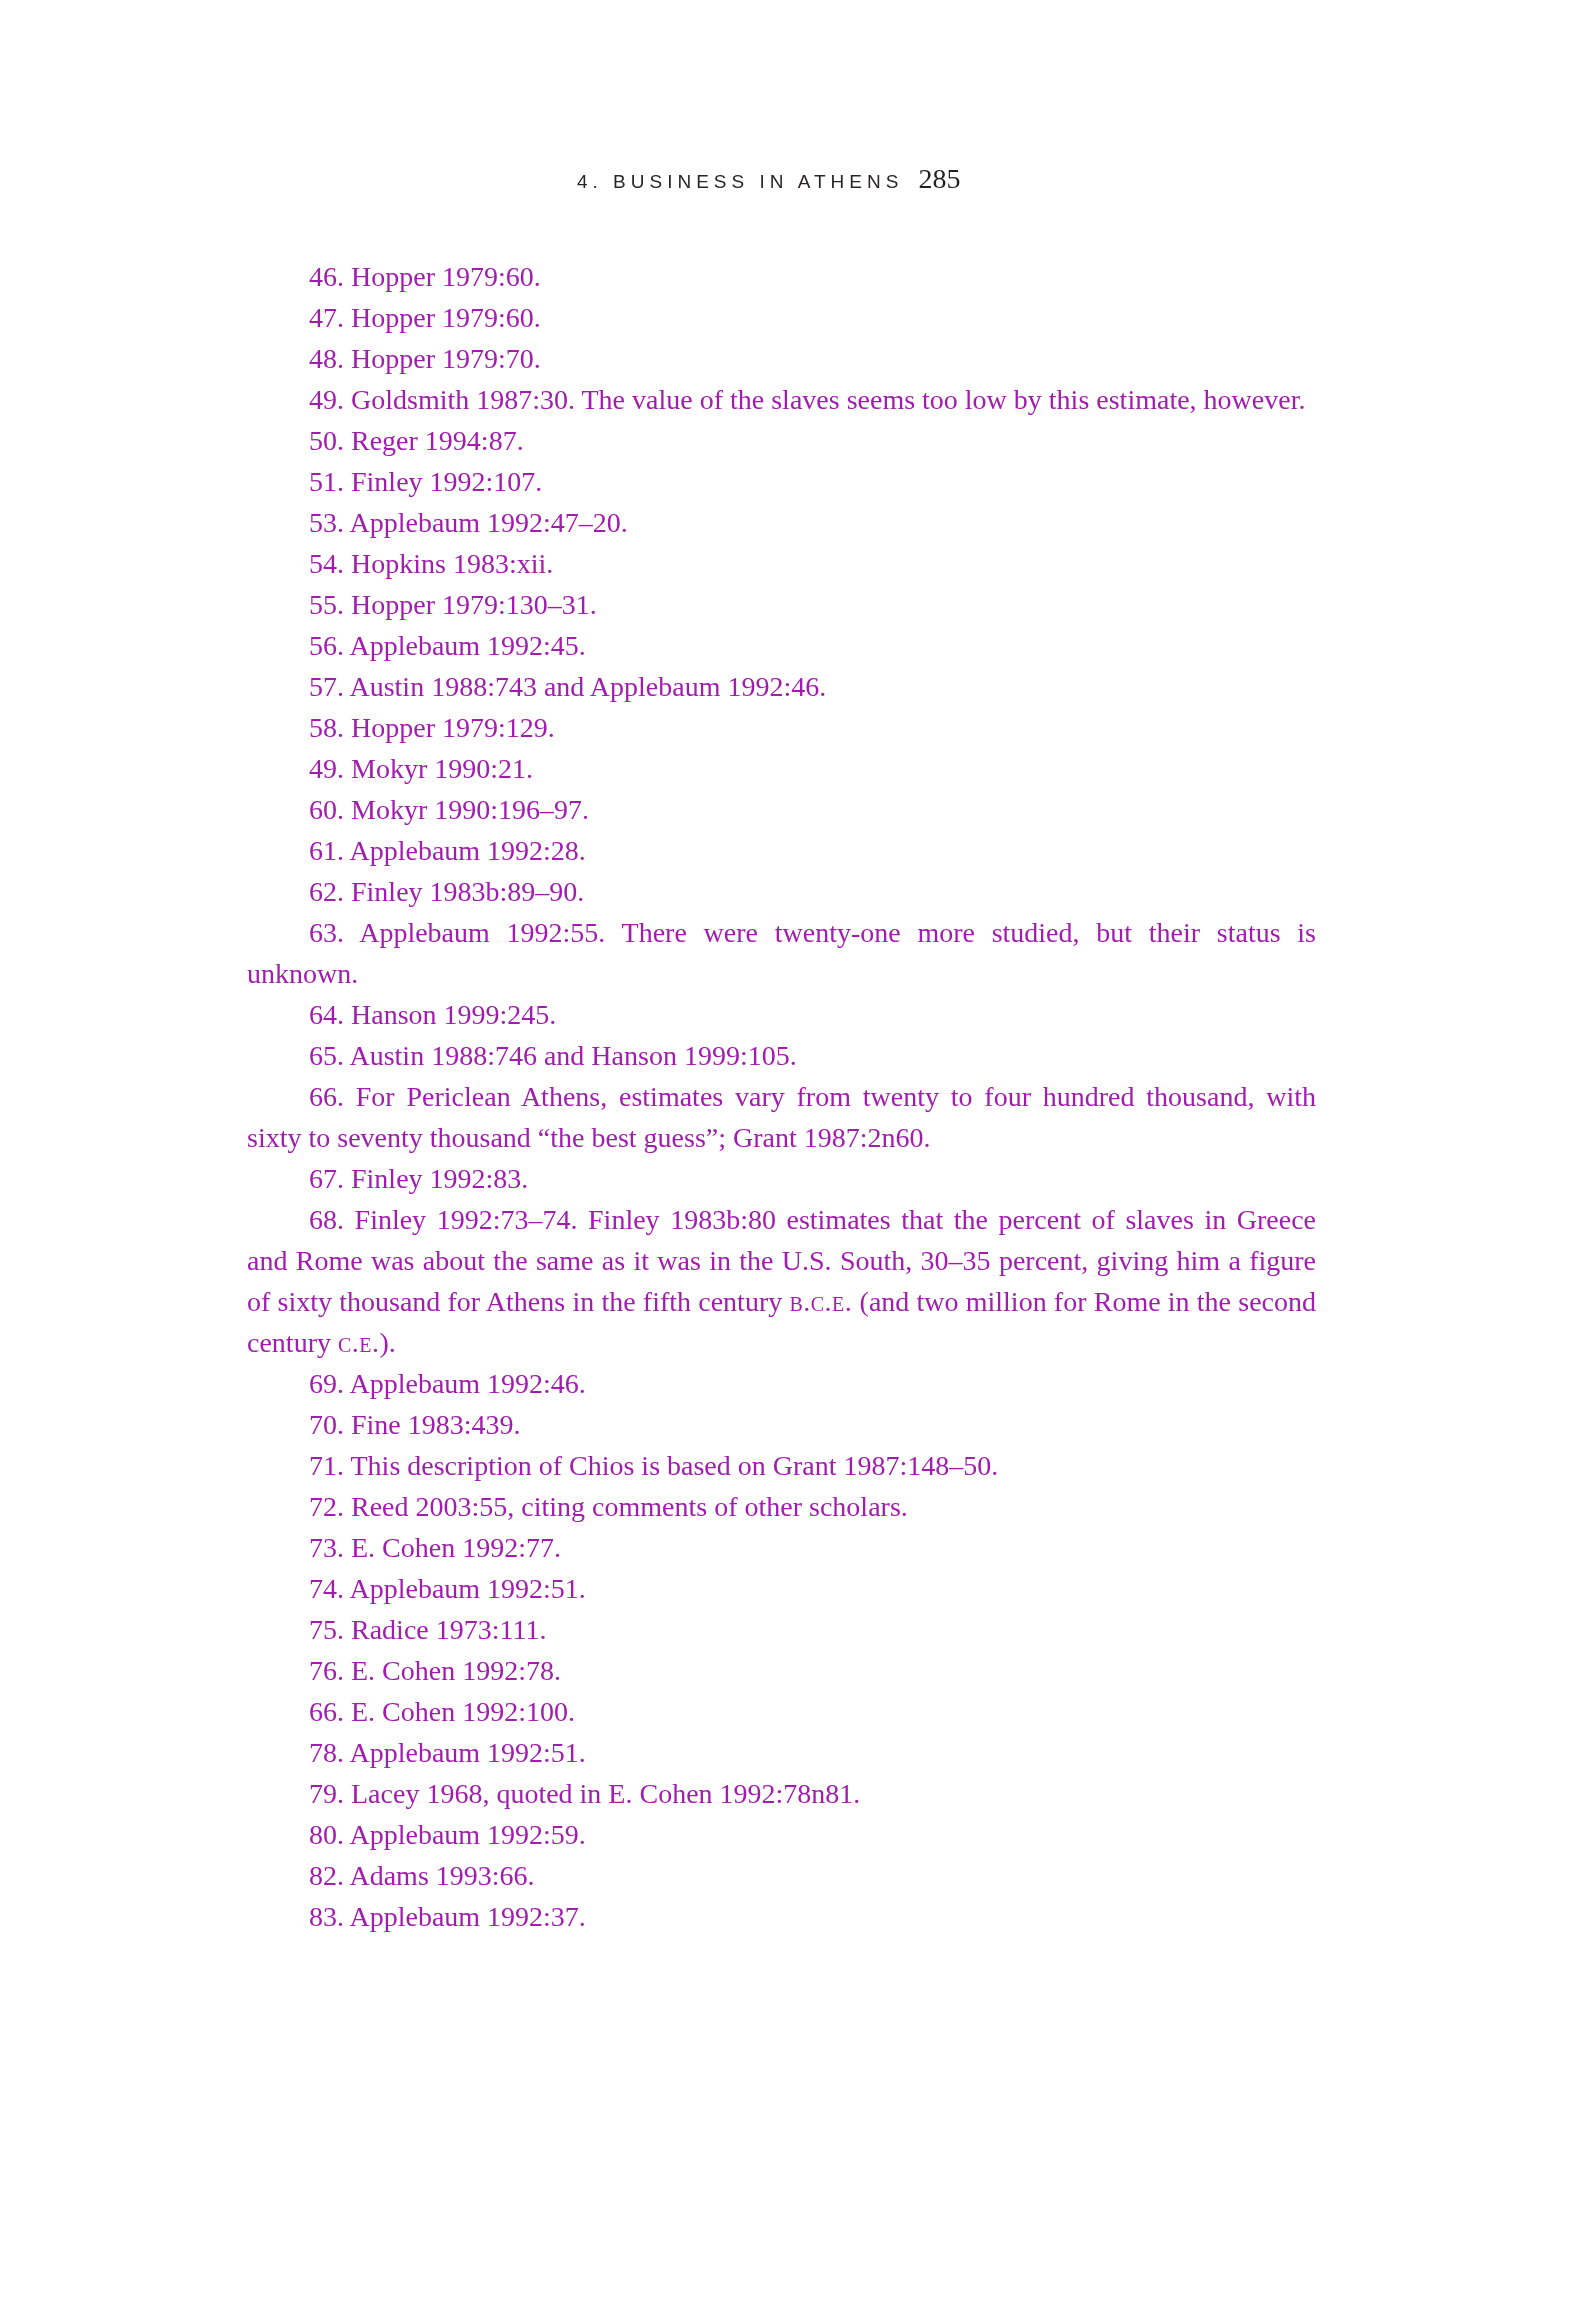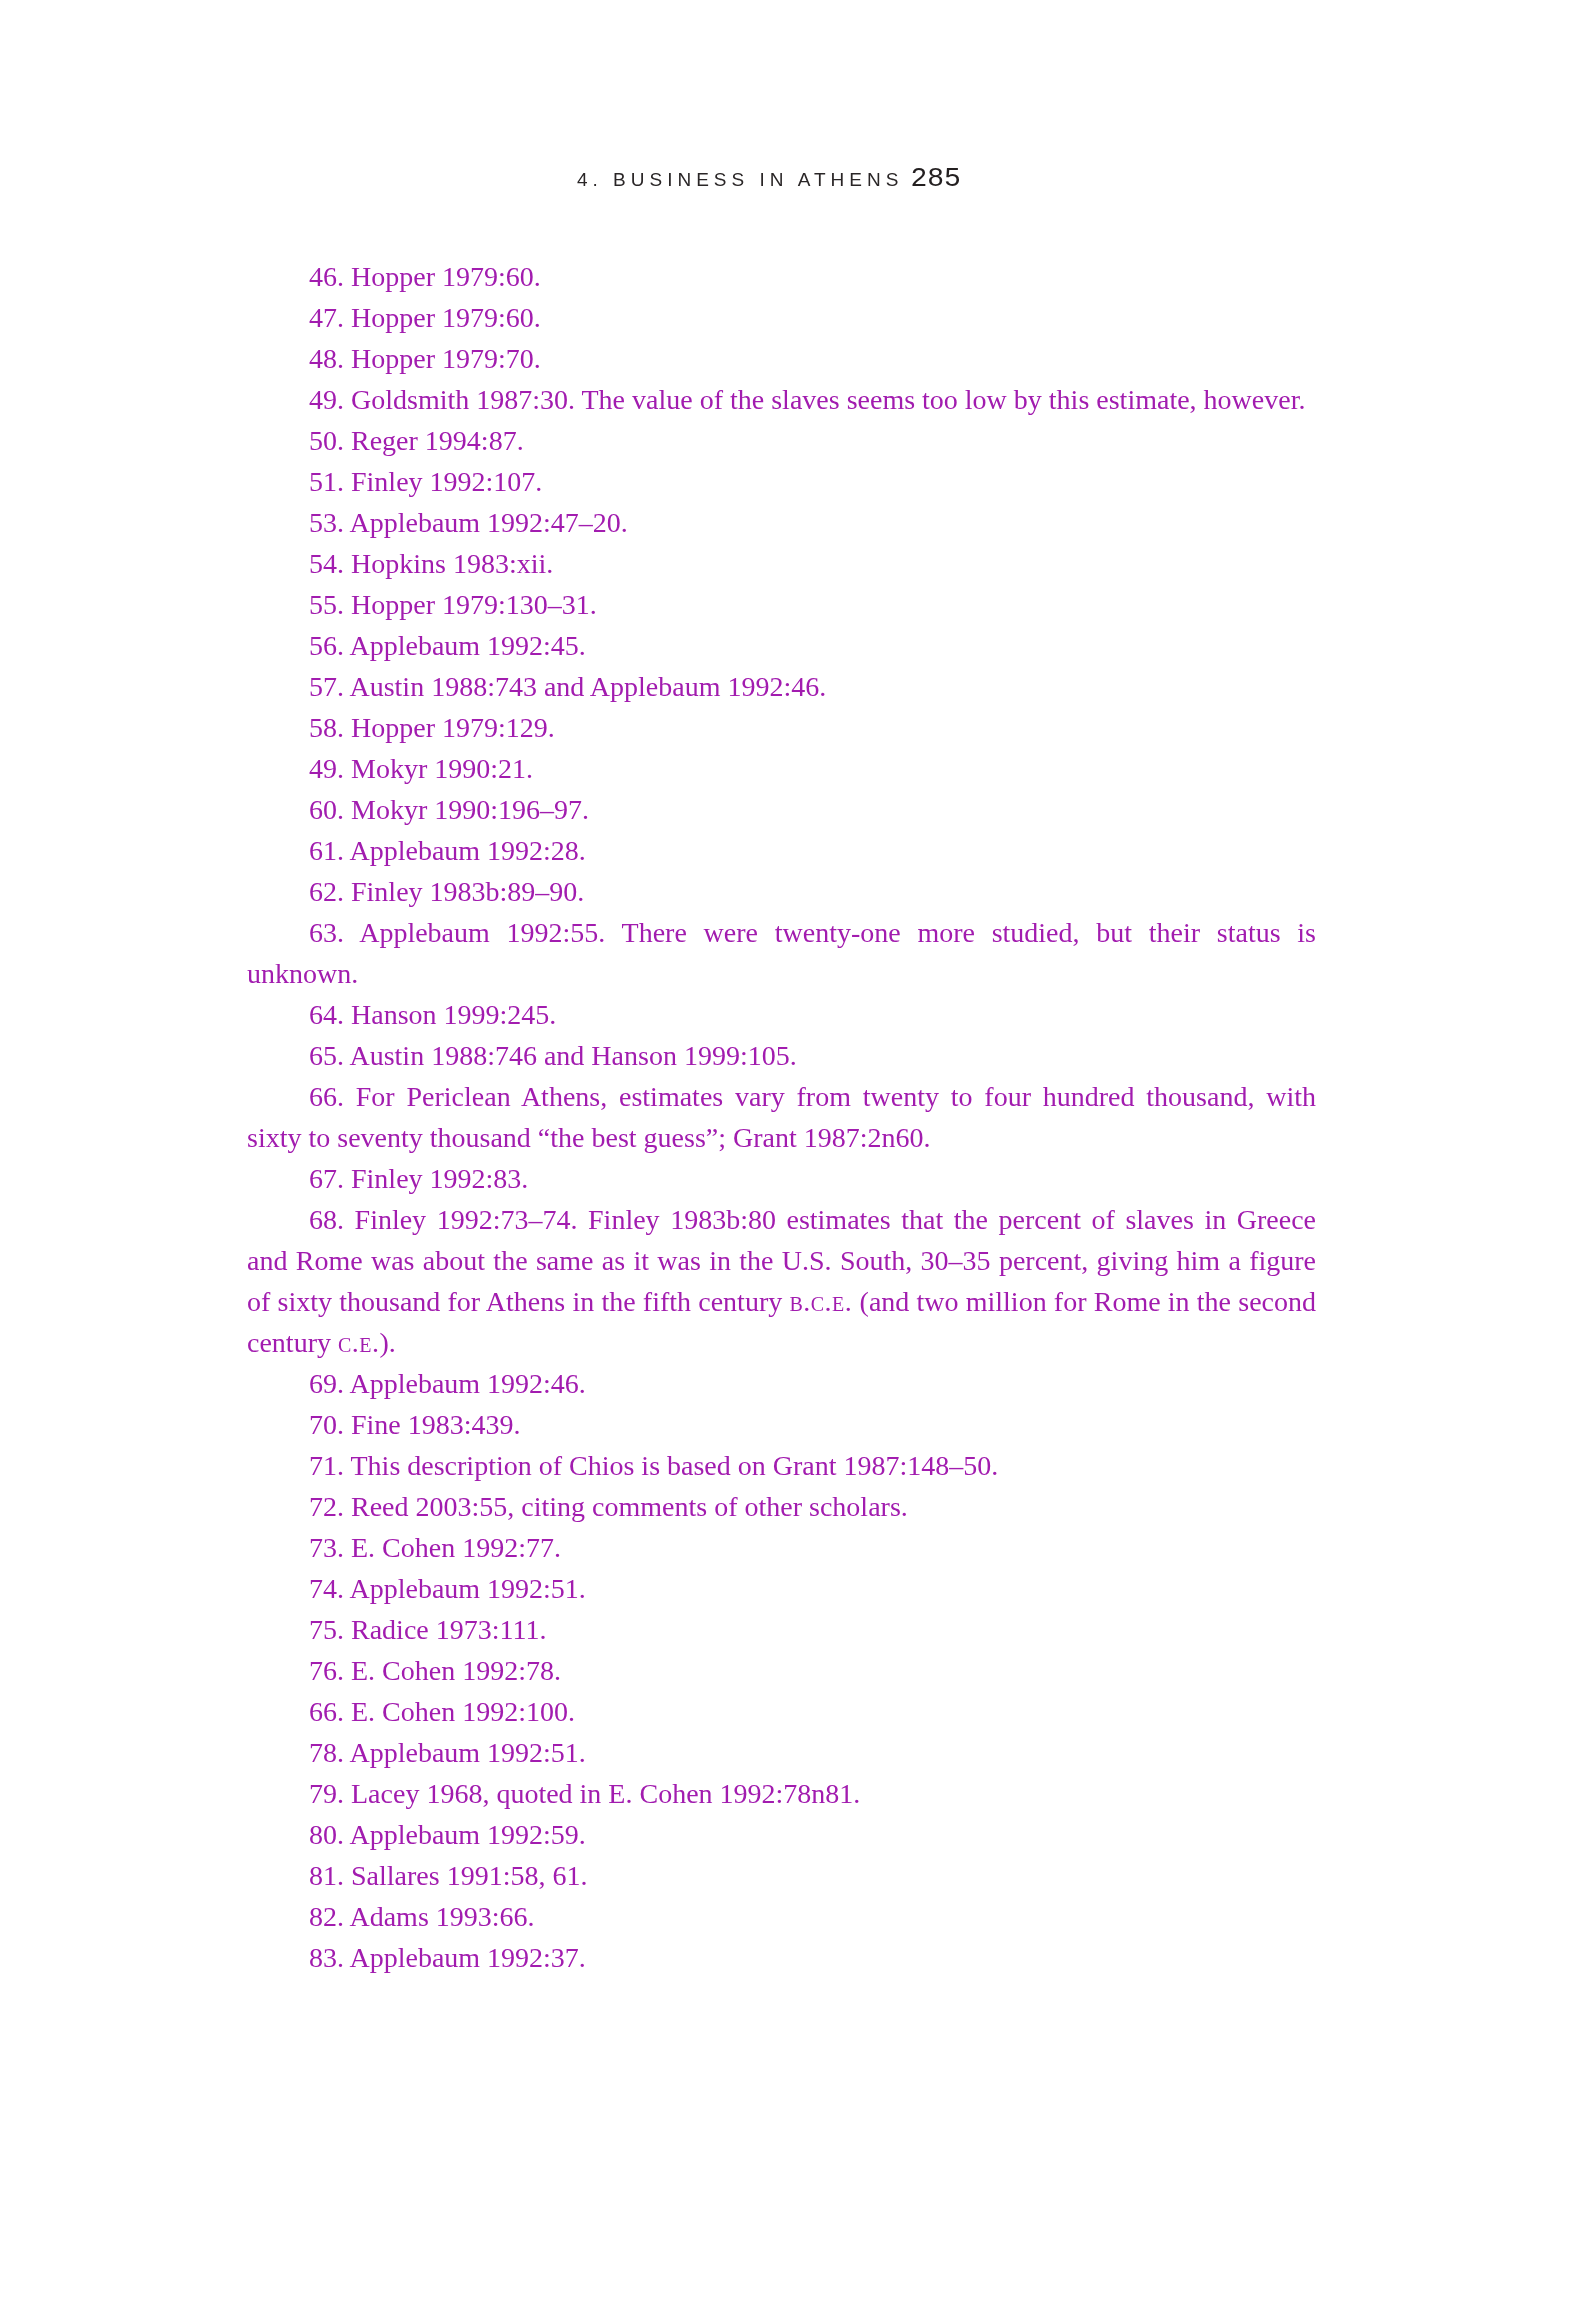--- a/index.html
+++ b/index.html
@@ -8,22 +8,22 @@
     position: absolute; left: 0; width: 1572px; top: 163px;
     height: 34px; text-align: center; white-space: nowrap;
   }
   .running-head .inner { position: absolute; left: 577px; top: 0; white-space: nowrap; }
   .chapter-title {
     font-family: Liberation Sans, sans-serif;
     font-size: 19px; letter-spacing: 5px; color: #2a2627;
     vertical-align: baseline;
   }
   .page-number {
-    font-family: Liberation Mono, monospace;
-    font-size: 28px; margin-left: 7px; color: #231f20; vertical-align: baseline;
+    font-family: Liberation Serif, serif;
+    font-size: 28px; margin-left: 15px; color: #231f20; vertical-align: baseline;
   }
   .notes {
     position: absolute; left: 247px; top: 256px; width: 1069px;
     font-family: "Liberation Serif", "DejaVu Serif", serif;
     font-size: 28px; line-height: 41px; color: #a21caf;
   }
   .note { text-indent: 62px; text-align: justify; margin: 0; }
   .note.single { text-align: left; }
   .sc { font-variant: small-caps; text-transform: lowercase; letter-spacing: 0.5px; }
 </style>
@@ -64,17 +64,16 @@
     <p class="note single">71. This description of Chios is based on Grant 1987:148–50.</p>
     <p class="note single">72. Reed 2003:55, citing comments of other scholars.</p>
     <p class="note single">73. E. Cohen 1992:77.</p>
     <p class="note single">74. Applebaum 1992:51.</p>
     <p class="note single">75. Radice 1973:111.</p>
     <p class="note single">76. E. Cohen 1992:78.</p>
     <p class="note single">66. E. Cohen 1992:100.</p>
     <p class="note single">78. Applebaum 1992:51.</p>
     <p class="note single">79. Lacey 1968, quoted in E. Cohen 1992:78n81.</p>
     <p class="note single">80. Applebaum 1992:59.</p>
-    <p class="note single">81. Sallares 1991:58, 61.</p>
     <p class="note single">82. Adams 1993:66.</p>
     <p class="note single">83. Applebaum 1992:37.</p>
   </div>
 
 
 </body></html>

